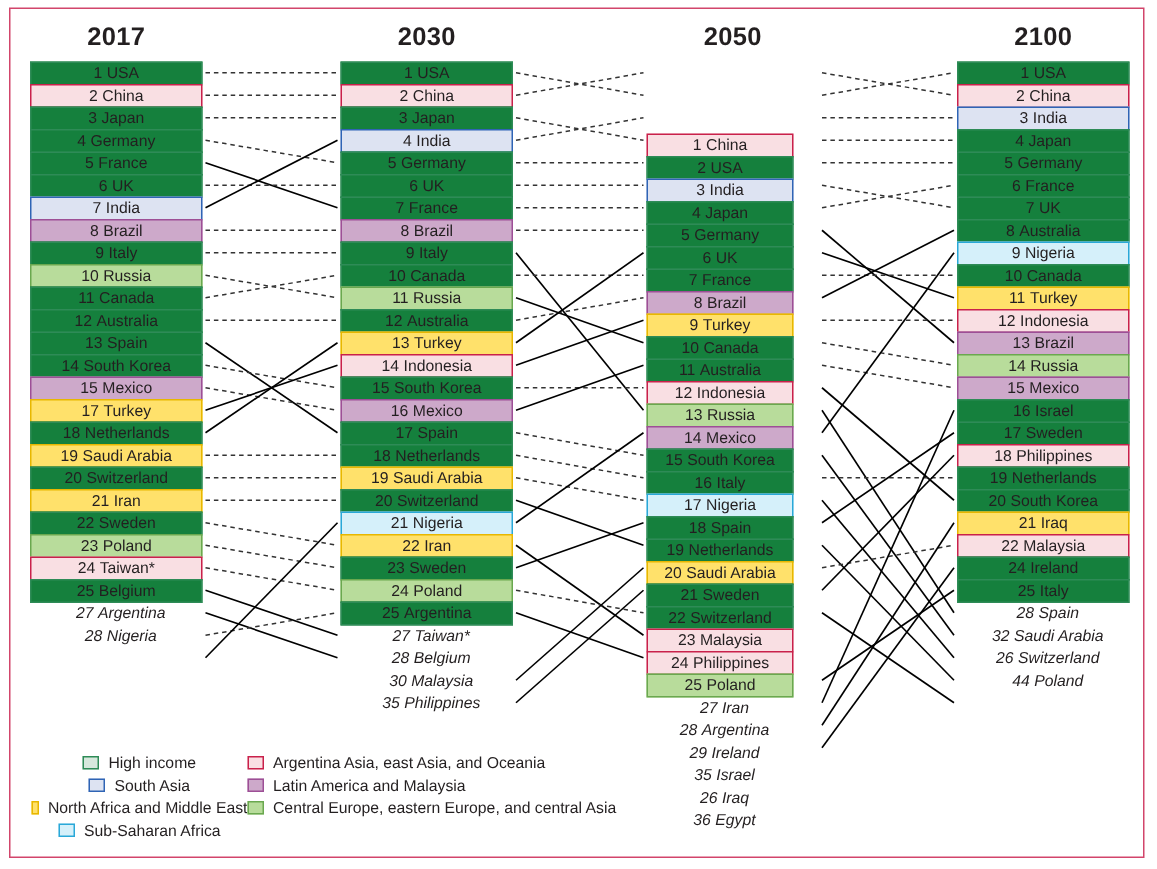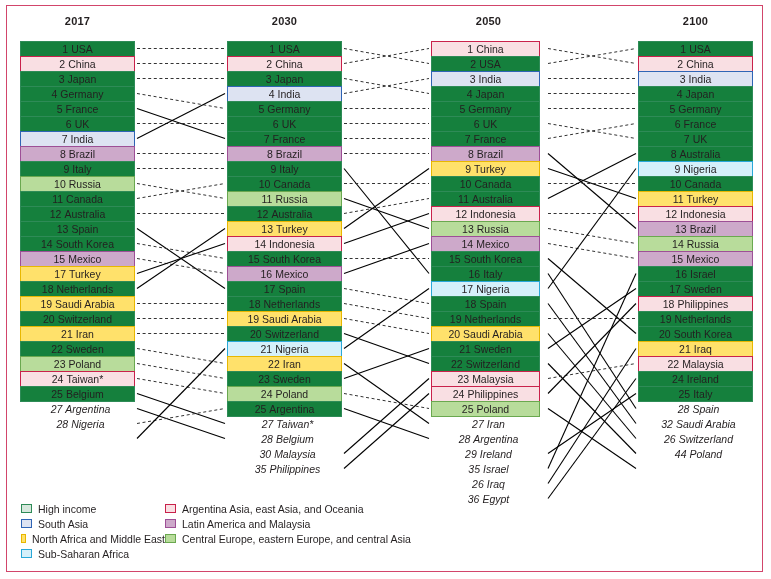--- a/index.html
+++ b/index.html
@@ -6,21 +6,21 @@
   body{
     width:771px;height:579px;background:#ffffff;
     font-family:"Liberation Sans", sans-serif;
     color:#231f20;overflow:hidden;position:relative;
   }
   #frame{
     position:absolute;left:6px;top:5px;width:757px;height:567px;
     border:1.5px solid #d2456b;box-sizing:border-box;background:#fff;
   }
   .hdr{
-    position:absolute;font-size:11px;font-weight:bold;color:#231f20;
+    position:absolute;font-size:17px;font-weight:bold;color:#231f20;
     text-align:center;letter-spacing:.2px;
   }
   .col{position:absolute;top:35px;}
   .cell{
     position:relative;height:16px;line-height:15px;box-sizing:border-box;
     font-size:10.5px;color:#231f20;border:1px solid transparent;
     margin-bottom:-1px;padding-left:6px;white-space:nowrap;
   }
   .cell .rk{display:inline-block;}
   .cell .nm{display:inline-block;margin-left:3px;}
@@ -35,21 +35,21 @@
   .c-sea    {background:#f9dfe3;border-color:#c9214b;}
   .c-latam  {background:#cda9ca;border-color:#9d4f96;}
   .c-ceur   {background:#b8dc9b;border-color:#6aa84f;}
 
   #links{position:absolute;left:0;top:0;width:757px;height:567px;pointer-events:none;}
 
   
   #legend{position:absolute;left:14px;bottom:10px;font-size:10.5px;}
   .lgrow{display:flex;align-items:center;height:15px;}
   .lgitem{display:flex;align-items:center;}
-  .lgitem.first{width:144px;}
+  .lgitem.first{width:144px;justify-content:center;}
   .sw{width:11px;height:9px;border:1.3px solid #000;margin-right:6px;box-sizing:border-box;}
   .lgtxt{white-space:nowrap;}
 </style>
 </head>
 <body>
 
 <div id="frame">
 
   <svg id="links" viewBox="0 0 757 567" preserveAspectRatio="none">
       <line x1="130" y1="42.5" x2="218" y2="42.5" stroke="#333" stroke-width="1" stroke-dasharray="3,2.6"></line>
@@ -194,21 +194,21 @@
       <div class="cell boxed c-subs"><span class="inner"><span class="rk">21</span><span class="nm">Nigeria</span></span></div>
       <div class="cell boxed c-nafr"><span class="inner"><span class="rk">22</span><span class="nm">Iran</span></span></div>
       <div class="cell boxed c-high"><span class="inner"><span class="rk">23</span><span class="nm">Sweden</span></span></div>
       <div class="cell boxed c-ceur"><span class="inner"><span class="rk">24</span><span class="nm">Poland</span></span></div>
       <div class="cell boxed c-high"><span class="inner"><span class="rk">25</span><span class="nm">Argentina</span></span></div>
       <div class="cell plain"><span class="inner"><span class="rk">27</span><span class="nm">Taiwan*</span></span></div>
       <div class="cell plain"><span class="inner"><span class="rk">28</span><span class="nm">Belgium</span></span></div>
       <div class="cell plain"><span class="inner"><span class="rk">30</span><span class="nm">Malaysia</span></span></div>
       <div class="cell plain"><span class="inner"><span class="rk">35</span><span class="nm">Philippines</span></span></div>
     </div>
-  <div class="col" id="col2" style="left:424px;width:109px;">
+  <div class="col" id="col2" style="left:424px;width:98px;margin-top:48px;">
       <div class="cell boxed c-sea"><span class="inner"><span class="rk">1</span><span class="nm">China</span></span></div>
       <div class="cell boxed c-high"><span class="inner"><span class="rk">2</span><span class="nm">USA</span></span></div>
       <div class="cell boxed c-south"><span class="inner"><span class="rk">3</span><span class="nm">India</span></span></div>
       <div class="cell boxed c-high"><span class="inner"><span class="rk">4</span><span class="nm">Japan</span></span></div>
       <div class="cell boxed c-high"><span class="inner"><span class="rk">5</span><span class="nm">Germany</span></span></div>
       <div class="cell boxed c-high"><span class="inner"><span class="rk">6</span><span class="nm">UK</span></span></div>
       <div class="cell boxed c-high"><span class="inner"><span class="rk">7</span><span class="nm">France</span></span></div>
       <div class="cell boxed c-latam"><span class="inner"><span class="rk">8</span><span class="nm">Brazil</span></span></div>
       <div class="cell boxed c-nafr"><span class="inner"><span class="rk">9</span><span class="nm">Turkey</span></span></div>
       <div class="cell boxed c-high"><span class="inner"><span class="rk">10</span><span class="nm">Canada</span></span></div>

